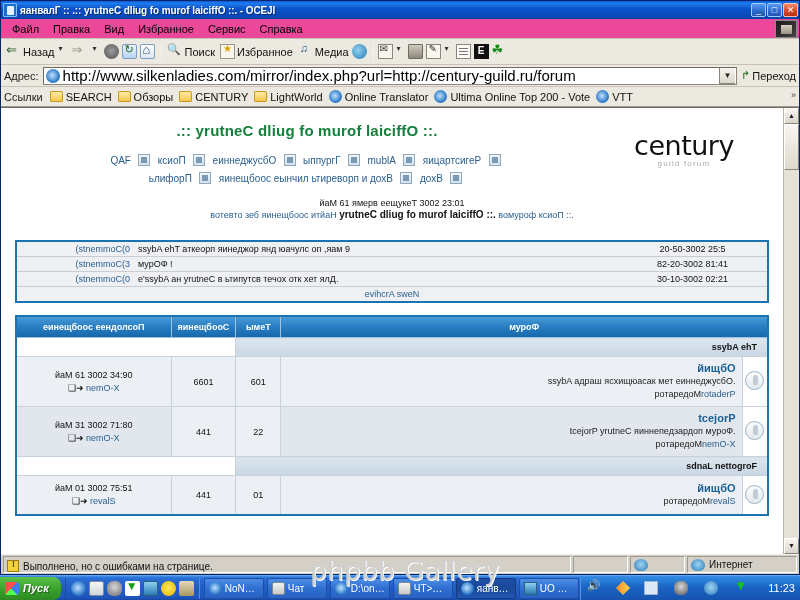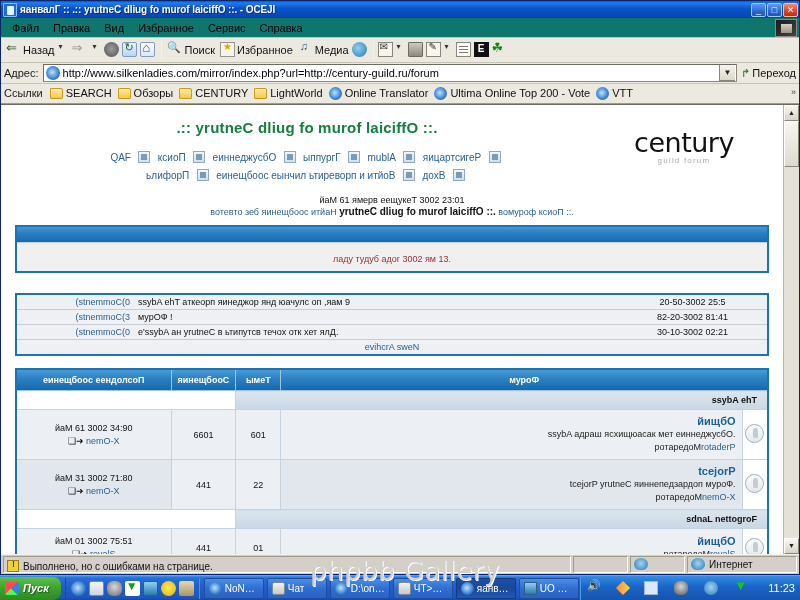--- a/index.html
+++ b/index.html
@@ -56,21 +56,21 @@
     font-family: "Liberation Sans", sans-serif;
   }
   .tb-btn.close {
     background: linear-gradient(180deg,#f08c6a,#d8452a 60%,#b82f16);
     border-color: #ffbfa8;
   }
 
   
   #menubar {
     height: 20px;
-    background: #0f766e;
+    background: #ec4899;
     border-bottom: 1px solid #c6c2b6;
     display: flex; align-items: center;
     padding-left: 4px;
     position: relative;
   }
   #menubar .m-item {
     font-size: 11px; color: #000;
     padding: 2px 7px;
   }
   #menubar .m-logo {
@@ -137,21 +137,21 @@
     flex: 1 1 auto; height: 18px;
     background: #fff; border: 1px solid #8a867c;
     border-top-color:#6e6a60; border-left-color:#6e6a60;
     display: flex; align-items: center; padding: 0 1px;
   }
   #addrbox .ie-ico{
     width:14px;height:14px;margin:0 3px 0 1px;flex:0 0 auto;
     background:radial-gradient(circle at 45% 45%,#bfe0ff,#2a79c8 65%,#1a4f90);
     border-radius:50%;
   }
-  #addrbox .url { font-size: 11px; color: #000; white-space: nowrap; overflow: hidden; flex:1 1 auto;}
+  #addrbox .url { font-size: 15px; color: #000; white-space: nowrap; overflow: hidden; flex:1 1 auto;}
   #addrbox .dd {
     width: 16px; height: 16px; flex: 0 0 auto;
     background: linear-gradient(180deg,#f6f4ee,#ddd8cb);
     border: 1px solid #8a867c; border-right:0; border-top:0;
     font-size: 8px; text-align: center; line-height: 15px; color:#222;
   }
   #addrbar .goto { font-size: 11px; color: #111; white-space: nowrap; display:flex; align-items:center; }
   #addrbar .goto .g { color:#1f6f1f; margin-right:2px; font-size:11px;}
 
   
@@ -552,21 +552,21 @@
                 <a>ыппургГ</a>
                 <span class="navimg"></span>
                 <a>mublA</a>
                 <span class="navimg"></span>
                 <a>яицартсигеР</a>
                 <span class="navimg"></span>
               </div>
               <div>
                 <a>ьлифорП</a>
                 <span class="navimg"></span>
-                <a>еинещбоос еынчил ьтиреворп и итйоВ</a>
+                <a>яинещбоос еынчил ьтиреворп и дохВ</a>
                 <span class="navimg"></span>
                 <a>дохВ</a>
                 <span class="navimg"></span>
               </div>
             </div>
           </div>
           <div class="logo-box">
             <div class="logo-main">century</div>
             <div class="logo-sub">guild forum</div>
           </div>
@@ -574,32 +574,20 @@
 
         <div class="announce">
           <div class="ln1">йаМ 61 ямерв еещукеТ 3002 23:01</div>
           <div class="ln2">
             <span>вотевто зеб яинещбоос итйаН</span>
             <b>yrutneC dliug fo murof laiciffO ::.</b>
             <span>вомуроф ксиоП ::.</span>
           </div>
         </div>
 
-        <table class="ftab">
-          <tbody>
-              <tr class="bar-blue">
-                <td></td>
-              </tr>
-          <tr>
-            <td class="cell-pale">
-              <span class="red">ладу тудуб адог 3002 ям 13.</span>
-            </td>
-          </tr>
-        </tbody>
-          </table>
 
         <table class="news">
           <tbody>
               <tr>
             <td class="n-com">
               <a>(stnemmoC(0</a>
             </td>
             <td class="n-txt">ssybA ehT аткеорп яинеджор янд юачулс оп ,яам 9</td>
             <td class="n-date">20-50-3002 25:5</td>
           </tr>

